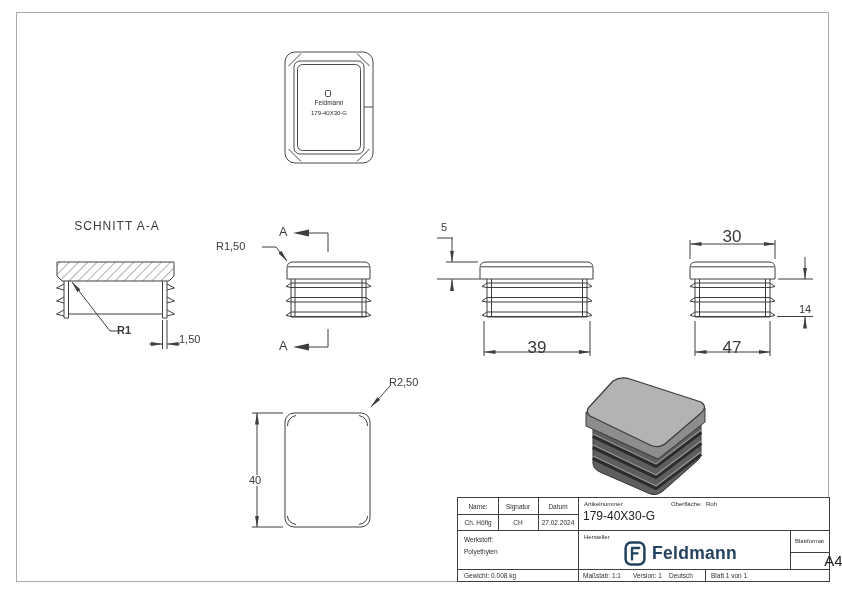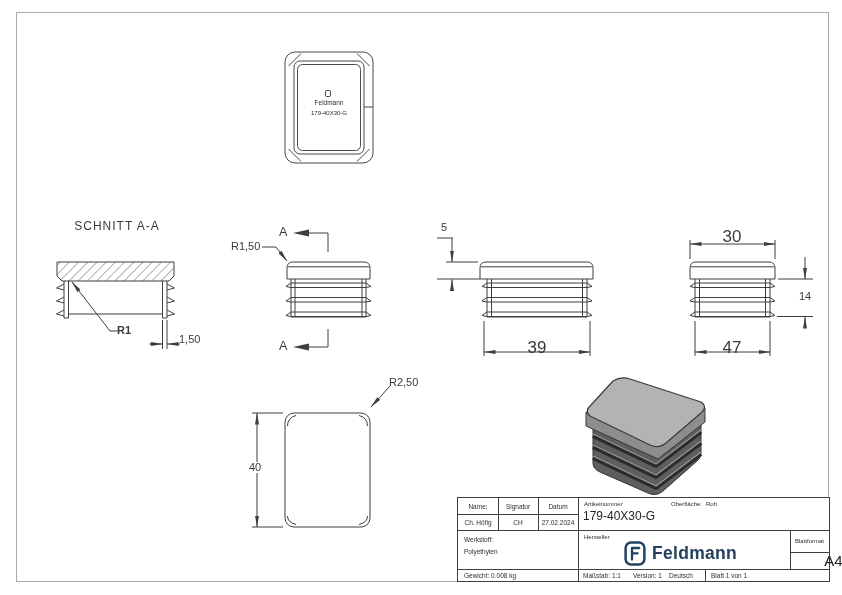--- a/index.html
+++ b/index.html
@@ -3,21 +3,21 @@
 <meta charset="utf-8">
 <style>
   html,body{margin:0;padding:0;background:#ffffff;}
   #sheet{position:relative;width:842px;height:595px;background:#ffffff;overflow:hidden;
          font-family:"Liberation Sans",sans-serif;color:#3a3a3a;}
   #frame{position:absolute;left:16px;top:12px;width:811px;height:568px;border:1px solid #ababab;}
   svg.linework{position:absolute;left:0;top:0;z-index:1;}
   .lbl{position:absolute;z-index:2;color:#3a3a3a;white-space:nowrap;line-height:1;}
   .dim{font-size:11px;}
   .dimc{font-size:17px;width:30px;text-align:center;}
-  .bgw{background:#ffffff;padding:0 2px;}
+  .bgw{background:#ffffff;padding:0 2px;margin-top:13px;}
   .cutlbl{font-size:12.5px;}
   .sec-title{font-size:12px;letter-spacing:1px;width:100px;text-align:center;}
   .tv{font-size:6.5px;width:64px;text-align:center;color:#2c2c2c;}
   .tv2{font-size:6px;width:64px;text-align:center;color:#2c2c2c;}
   
   #tblock{position:absolute;left:457px;top:497px;width:371px;height:83px;border:1px solid #3f3f3f;
           z-index:3;background:#ffffff;}
   .tl{position:absolute;background:#3f3f3f;}
   .cell{position:absolute;font-size:6.5px;color:#2e2e2e;}
   .cc{display:flex;align-items:center;justify-content:center;text-align:center;}
@@ -128,21 +128,21 @@
       <path d="M591,405 Q584,411 590,416 L650,445 Q659,449 666,443 L701,413 Q708,407 701,402 L630,379 Q621,376 613,381 Z" fill="#b3b3b3" stroke="#3a3a3a" stroke-width="1.2"></path>
     </g>
   </svg>
 
   <div class="lbl sec-title" style="left:67px;top:220px;">SCHNITT A-A</div>
   <div class="lbl dim" style="left:117px;top:325px;font-weight:bold;">R1</div>
   <div class="lbl dim" style="left:179px;top:334px;">1,50</div>
 
   <div class="lbl cutlbl" style="left:279px;top:226px;">A</div>
   <div class="lbl cutlbl" style="left:279px;top:340px;">A</div>
-  <div class="lbl dim" style="left:231px;top:241px;">R1,50</div>
+  <div class="lbl dim" style="left:216px;top:241px;">R1,50</div>
 
   <div class="lbl dim" style="left:441px;top:222px;">5</div>
   <div class="lbl dimc" style="left:522px;top:339px;">39</div>
 
   <div class="lbl dimc" style="left:717px;top:228px;">30</div>
   <div class="lbl dim bgw" style="left:797px;top:291px;">14</div>
   <div class="lbl dimc" style="left:717px;top:339px;">47</div>
 
   <div class="lbl dim bgw" style="left:247px;top:462px;">40</div>
   <div class="lbl dim" style="left:389px;top:377px;">R2,50</div>

